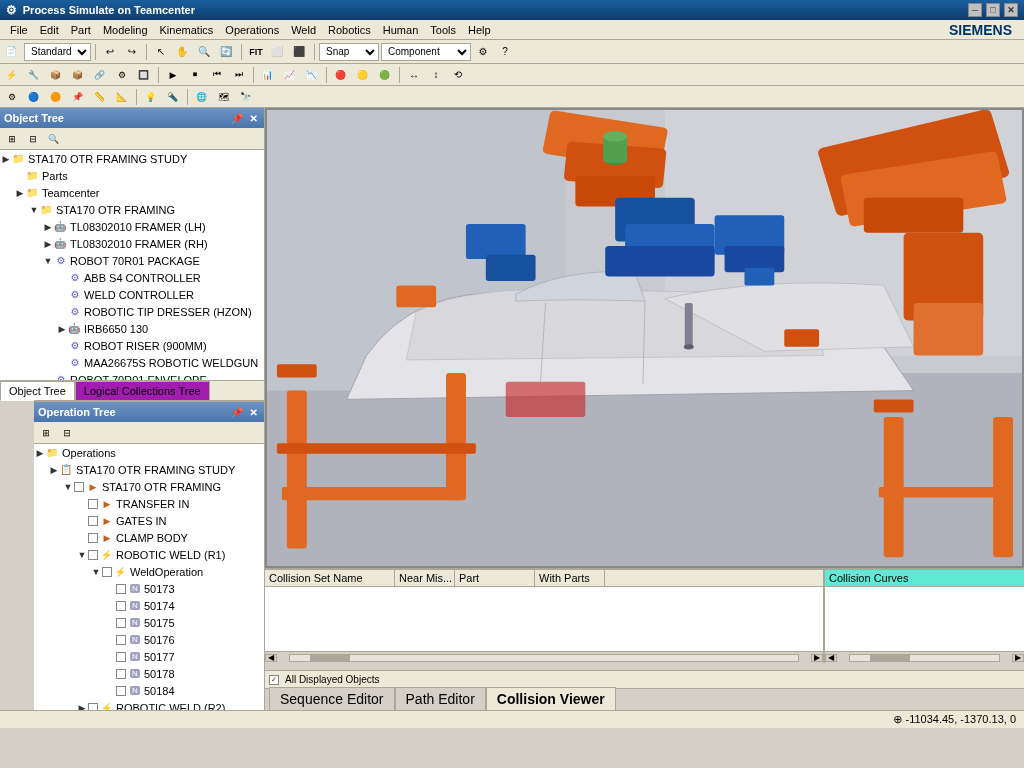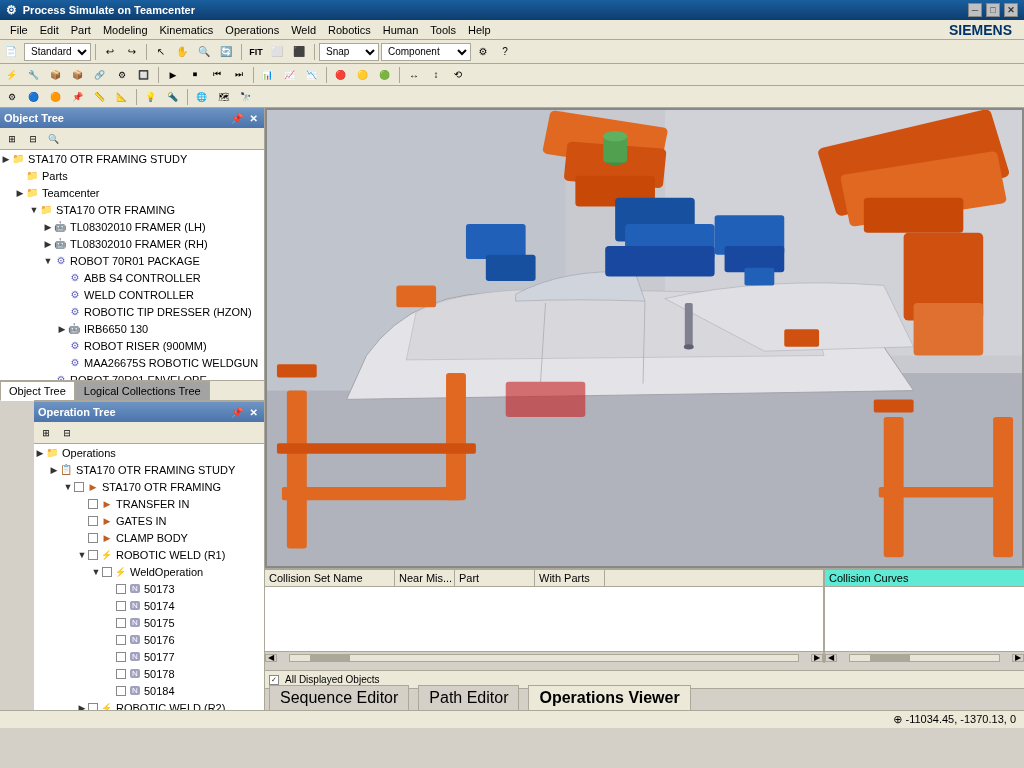--- a/index.html
+++ b/index.html
@@ -144,21 +144,21 @@
       display: flex;
       background: #ece9d8;
       border-top: 1px solid #aca899;
     }
     .panel-tab {
       padding: 3px 8px;
       font-size: 11px;
       border: 1px solid #aca899;
       border-bottom: none;
       cursor: pointer;
-      background: #a3a3a3;
+      background: #a21caf;
     }
     .panel-tab.active {
       background: white;
       border-bottom: 1px solid white;
       margin-bottom: -1px;
     }
 
     
     #operation-tree-panel {
       height: 310px;
@@ -257,26 +257,26 @@
     #bottom-tabs {
       height: 22px;
       display: flex;
       align-items: flex-end;
       background: #d4d0c8;
       border-top: 1px solid #aca899;
       padding-left: 4px;
     }
     .bottom-tab {
       padding: 3px 10px;
-      font-size: 16px;
+      font-size: 14px;
       border: 1px solid #aca899;
       border-bottom: none;
       cursor: pointer;
       background: #d4d0c8;
-      margin-right: 9px;
+      margin-right: 0;
     }
     .bottom-tab.active {
       background: #ece9d8;
       font-weight: bold;
     }
 
     
     #status-bar {
       height: 18px;
       background: #ece9d8;
@@ -858,21 +858,21 @@
       </div>
       <div id="bottom-toolbar">
         <div class="checkbox checked"></div>
         <span>All Displayed Objects</span>
       </div>
     </div>
 
     <div id="bottom-tabs">
       <div class="bottom-tab">Sequence Editor</div>
       <div class="bottom-tab">Path Editor</div>
-      <div class="bottom-tab active">Operations Viewer</div>
+      <div class="bottom-tab active">Collision Viewer</div>
     </div>
   </div>
 </div>
 
 <div id="status-bar">
   <span>
     ⊕ <span>-11034.45, -1370.13, 0</span>
   </span>
 </div>
 

